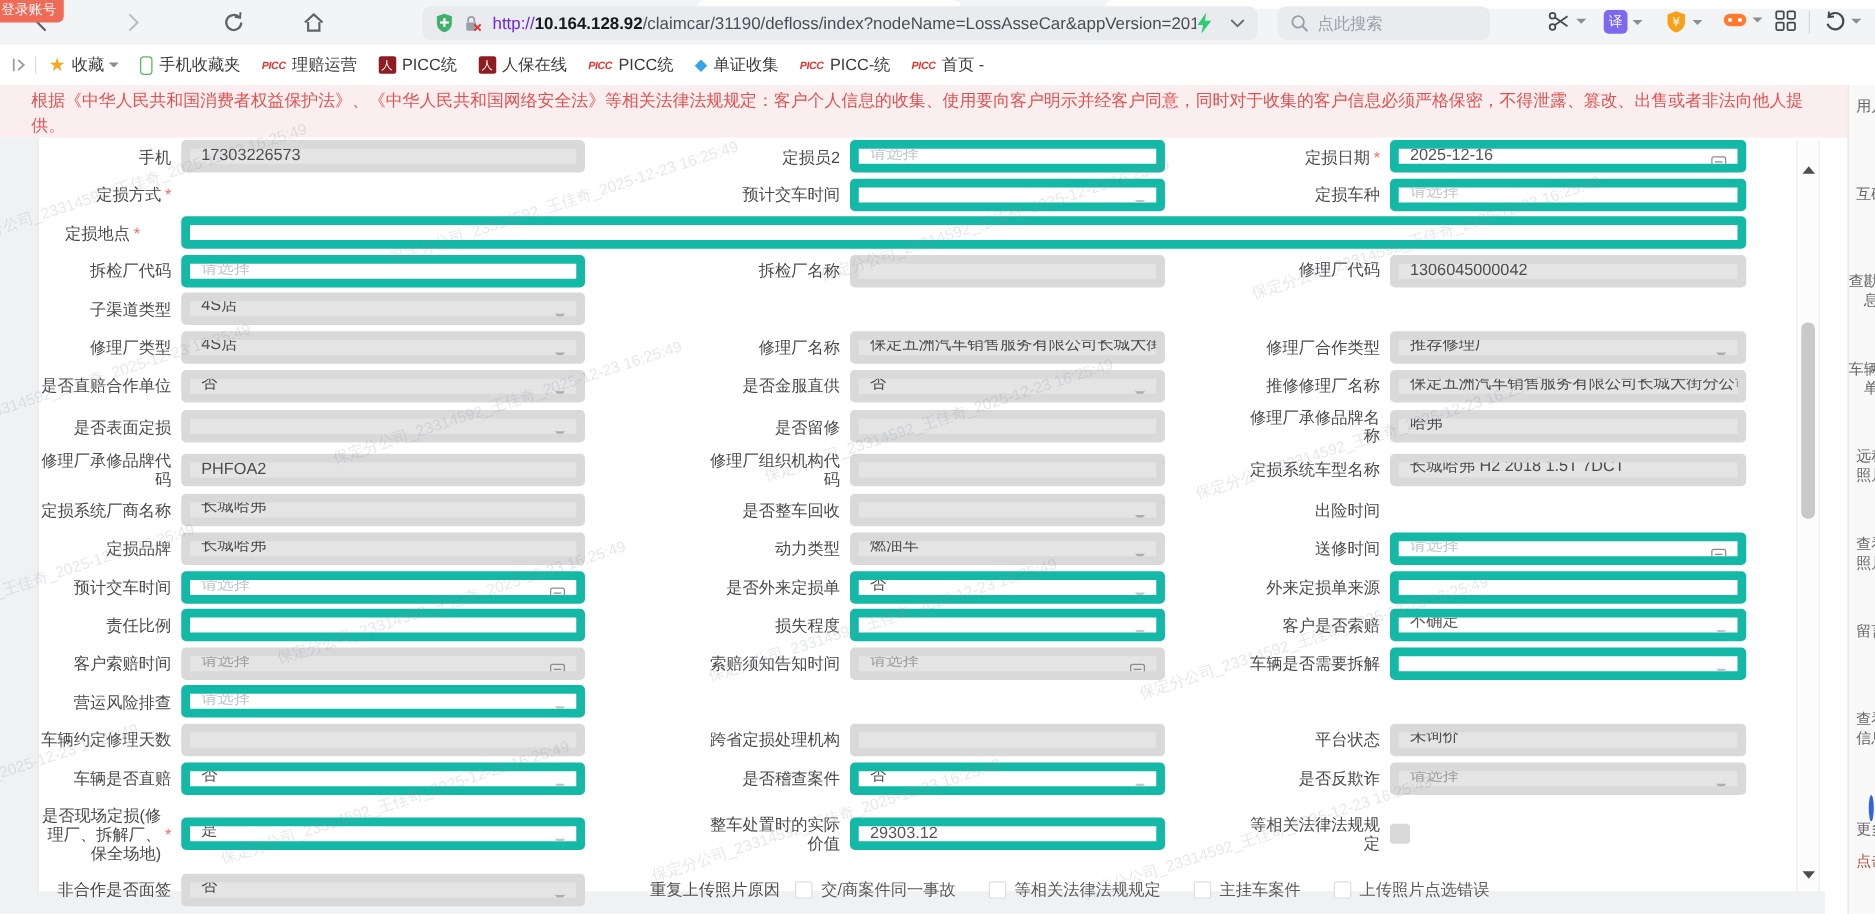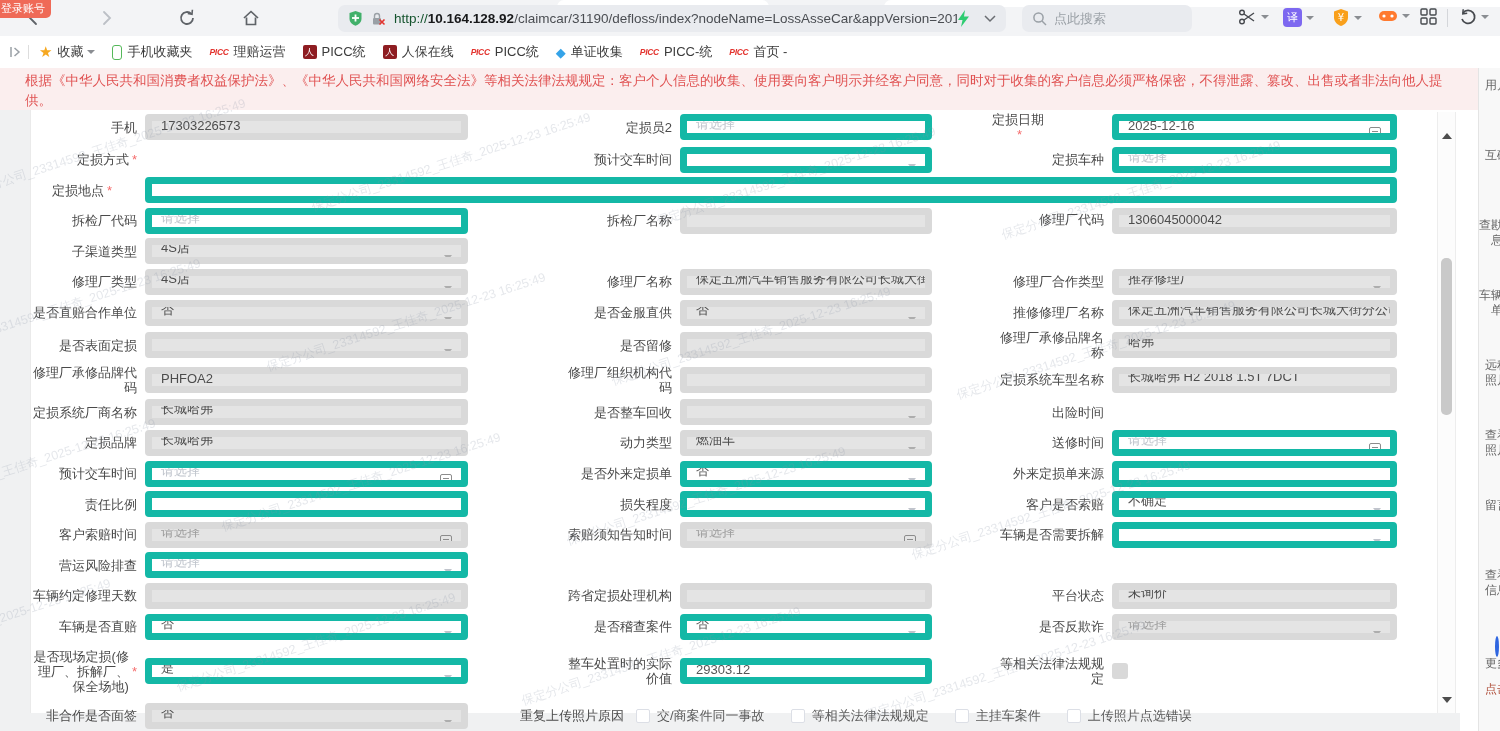--- a/index.html
+++ b/index.html
@@ -7,21 +7,21 @@
        font-family:"Liberation Sans","DejaVu Sans",sans-serif;}
   
   .toolbar{position:absolute;left:0;top:0;width:1500px;height:36px;background:#f3f4f6;border-bottom:1px solid #e4e6e9;}
   .tab-remnant{position:absolute;top:0;height:7px;background:#fff;border-radius:7px 7px 0 0;}
   .badge{position:absolute;left:-7px;top:0;background:#ef6a57;color:#fff;font-size:11px;line-height:15px;
          padding:1px 6px 2px 8px;border-radius:0 0 5px 5px;z-index:9;white-space:nowrap;}
   .navic{position:absolute;top:7px;width:22px;height:22px;display:flex;align-items:center;justify-content:center;cursor:pointer;}
   .urlbar{position:absolute;left:338px;top:5px;width:668px;height:27px;background:#e9ebef;border-radius:7px;
           display:flex;align-items:center;padding:0 10px;box-sizing:border-box;}
   .url-text{font-size:13.5px;color:#4a4d52;white-space:nowrap;overflow:hidden;flex:1;margin-left:8px;}
-  .url-text .u1{color:#14532d;}
+  .url-text .u1{color:#6d28d9;}
   .url-text b{color:#17181a;}
   .searchbox{position:absolute;left:1022px;top:5px;width:170px;height:27px;background:#e9ebef;border-radius:7px;
              display:flex;align-items:center;padding:0 10px;box-sizing:border-box;}
   .s-ph{font-size:13px;color:#9aa0a6;margin-left:7px;}
   .caret{width:0;height:0;border-left:4px solid transparent;border-right:4px solid transparent;border-top:4px solid #8a8d92;
          display:inline-block;margin-left:4px;}
   .tool-ic{position:absolute;top:8px;display:flex;align-items:center;cursor:pointer;}
   .tr-ic{display:inline-flex;align-items:center;justify-content:center;width:19px;height:19px;background:#7d68f0;
          border-radius:4px;color:#fff;font-size:11px;}
   .divider{position:absolute;left:1447px;top:9px;width:1px;height:18px;background:#d4d6da;}
@@ -261,21 +261,21 @@
         </div>
       </div>
       <div class="lblc" style="grid-column: 3;">
         <span class="lbl">定损员2</span>
       </div>
       <div class="fld" style="grid-column: 4;">
         <div class="box">
           <span class="ph">请选择</span>
         </div>
       </div>
-      <div class="lblc" style="grid-column: 5; flex-direction: column;">
+      <div class="lblc" style="grid-column: 5;">
         <span class="lbl">定损日期</span>
         <span class="star">*</span>
       </div>
       <div class="fld" style="grid-column: 6;">
         <div class="box">
           <span class="val">2025-12-16</span>
           <span class="cal"></span>
         </div>
       </div>
     </div>

